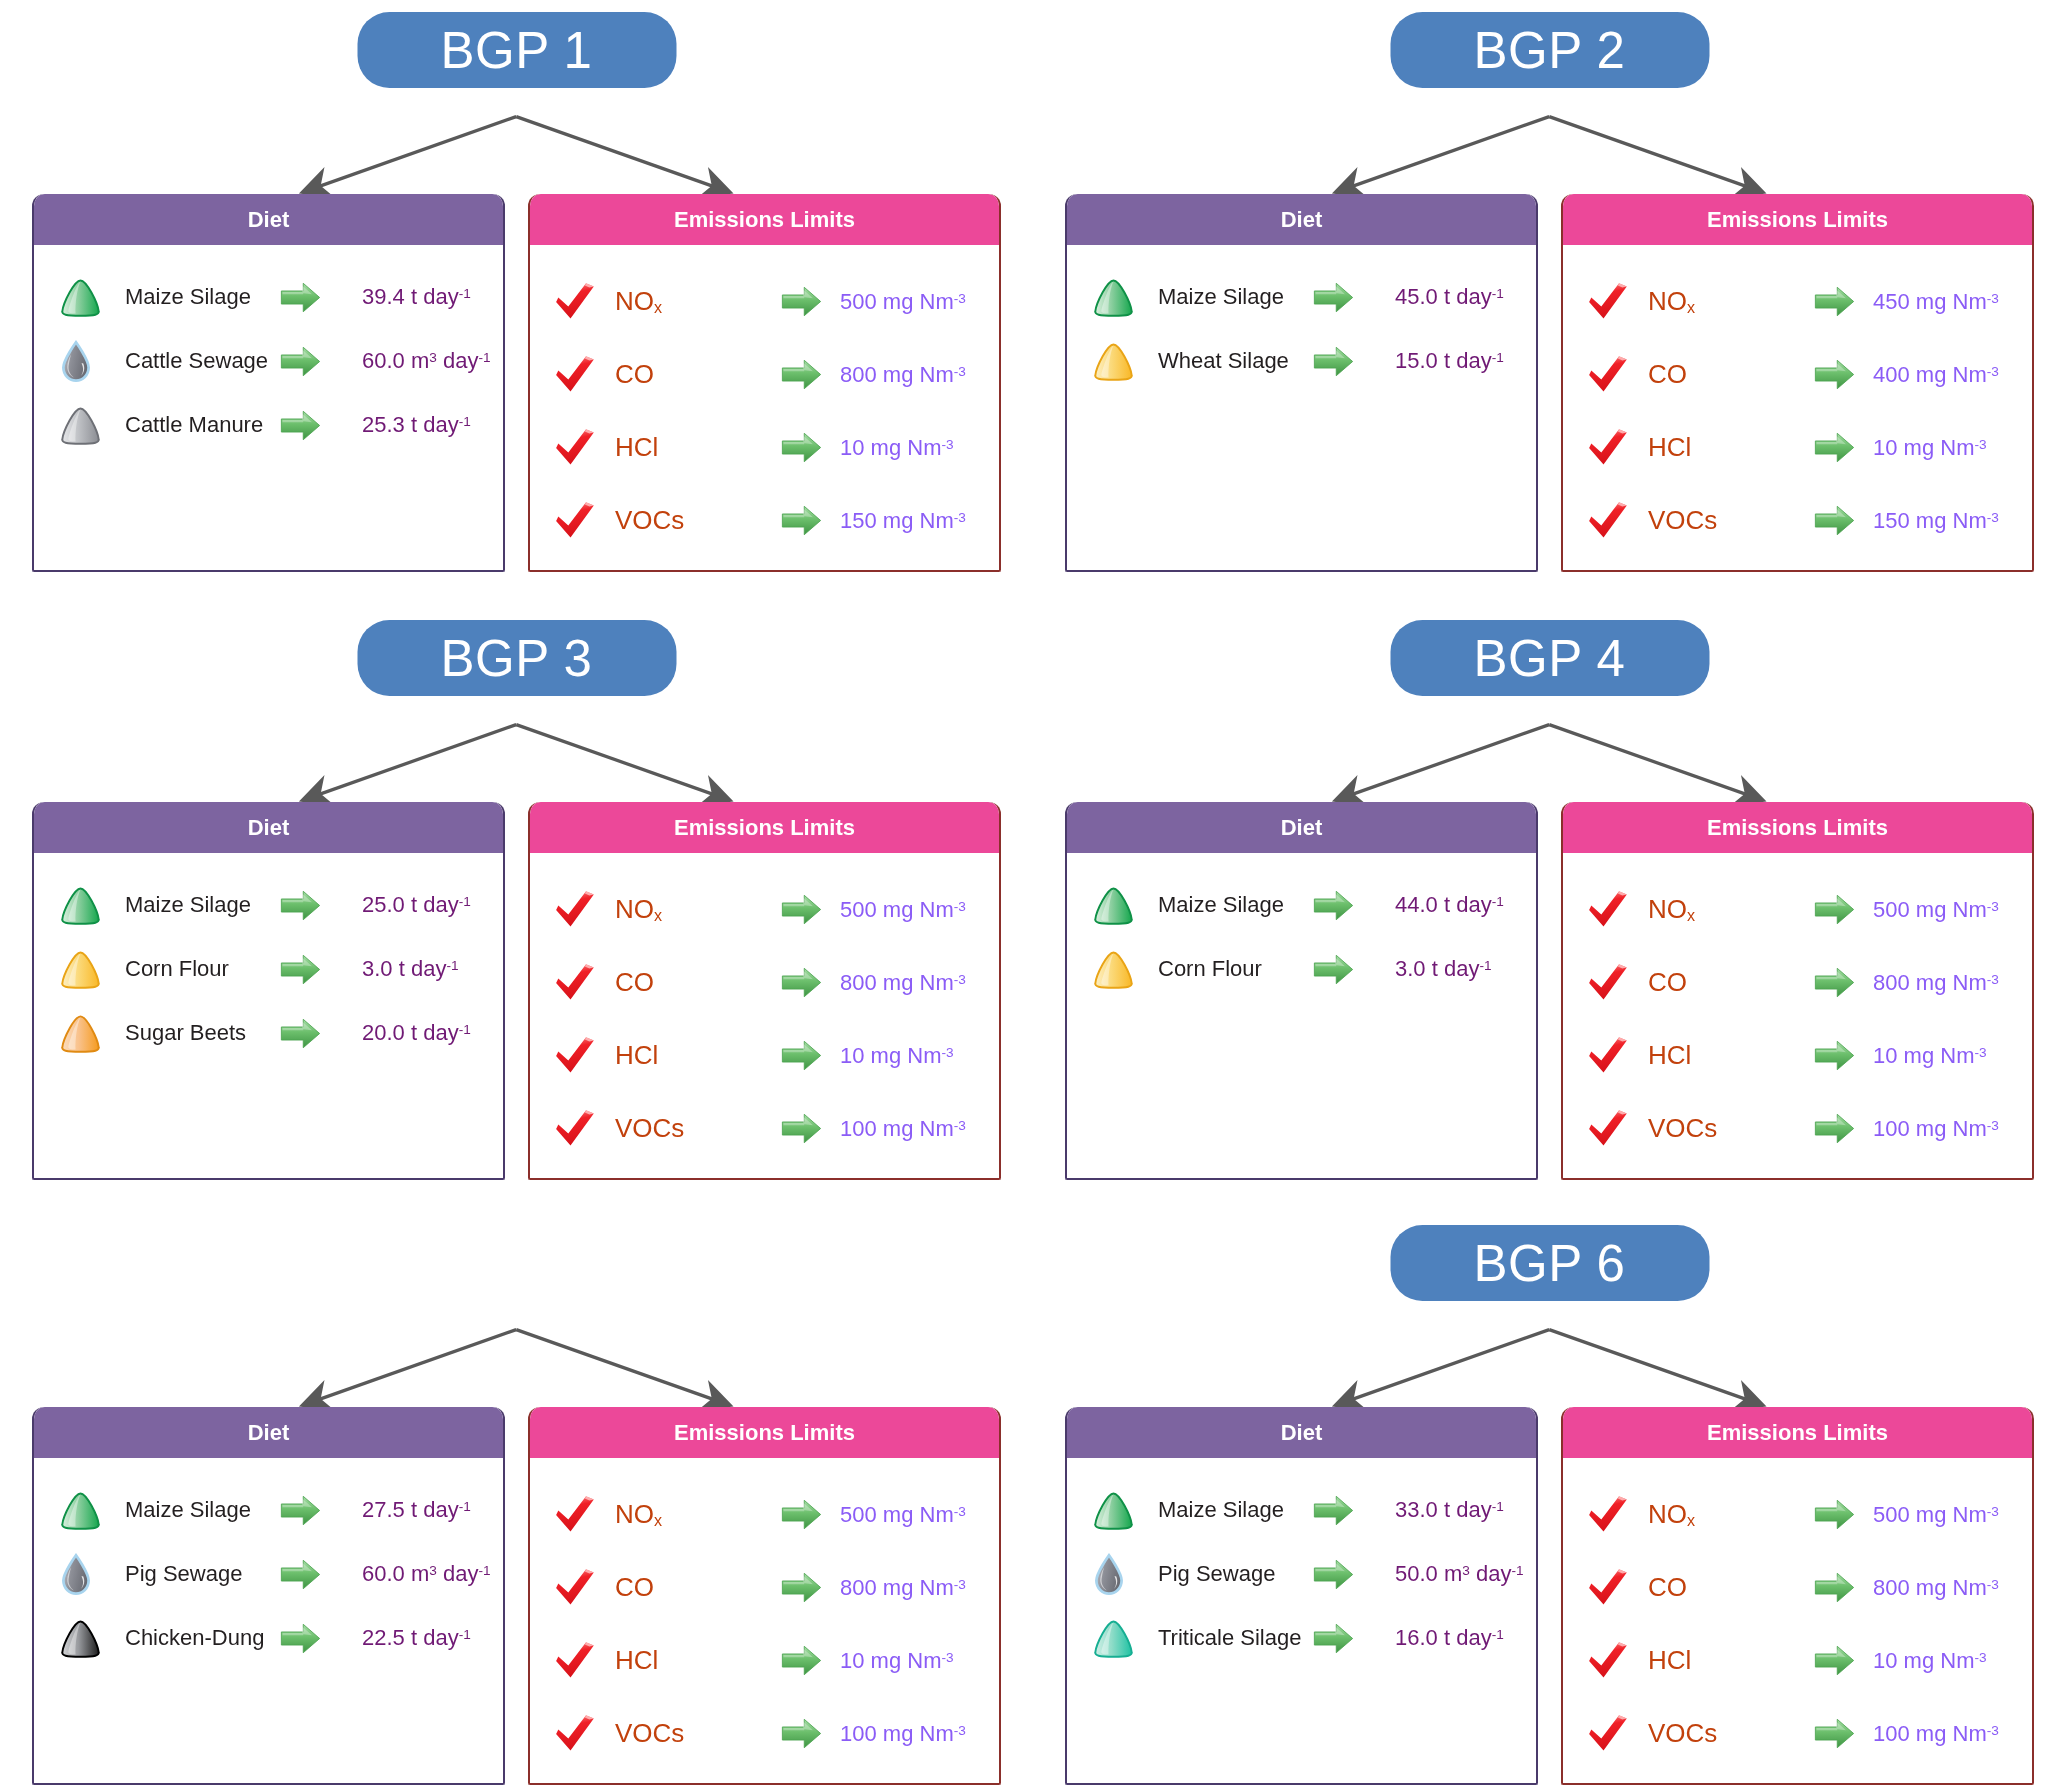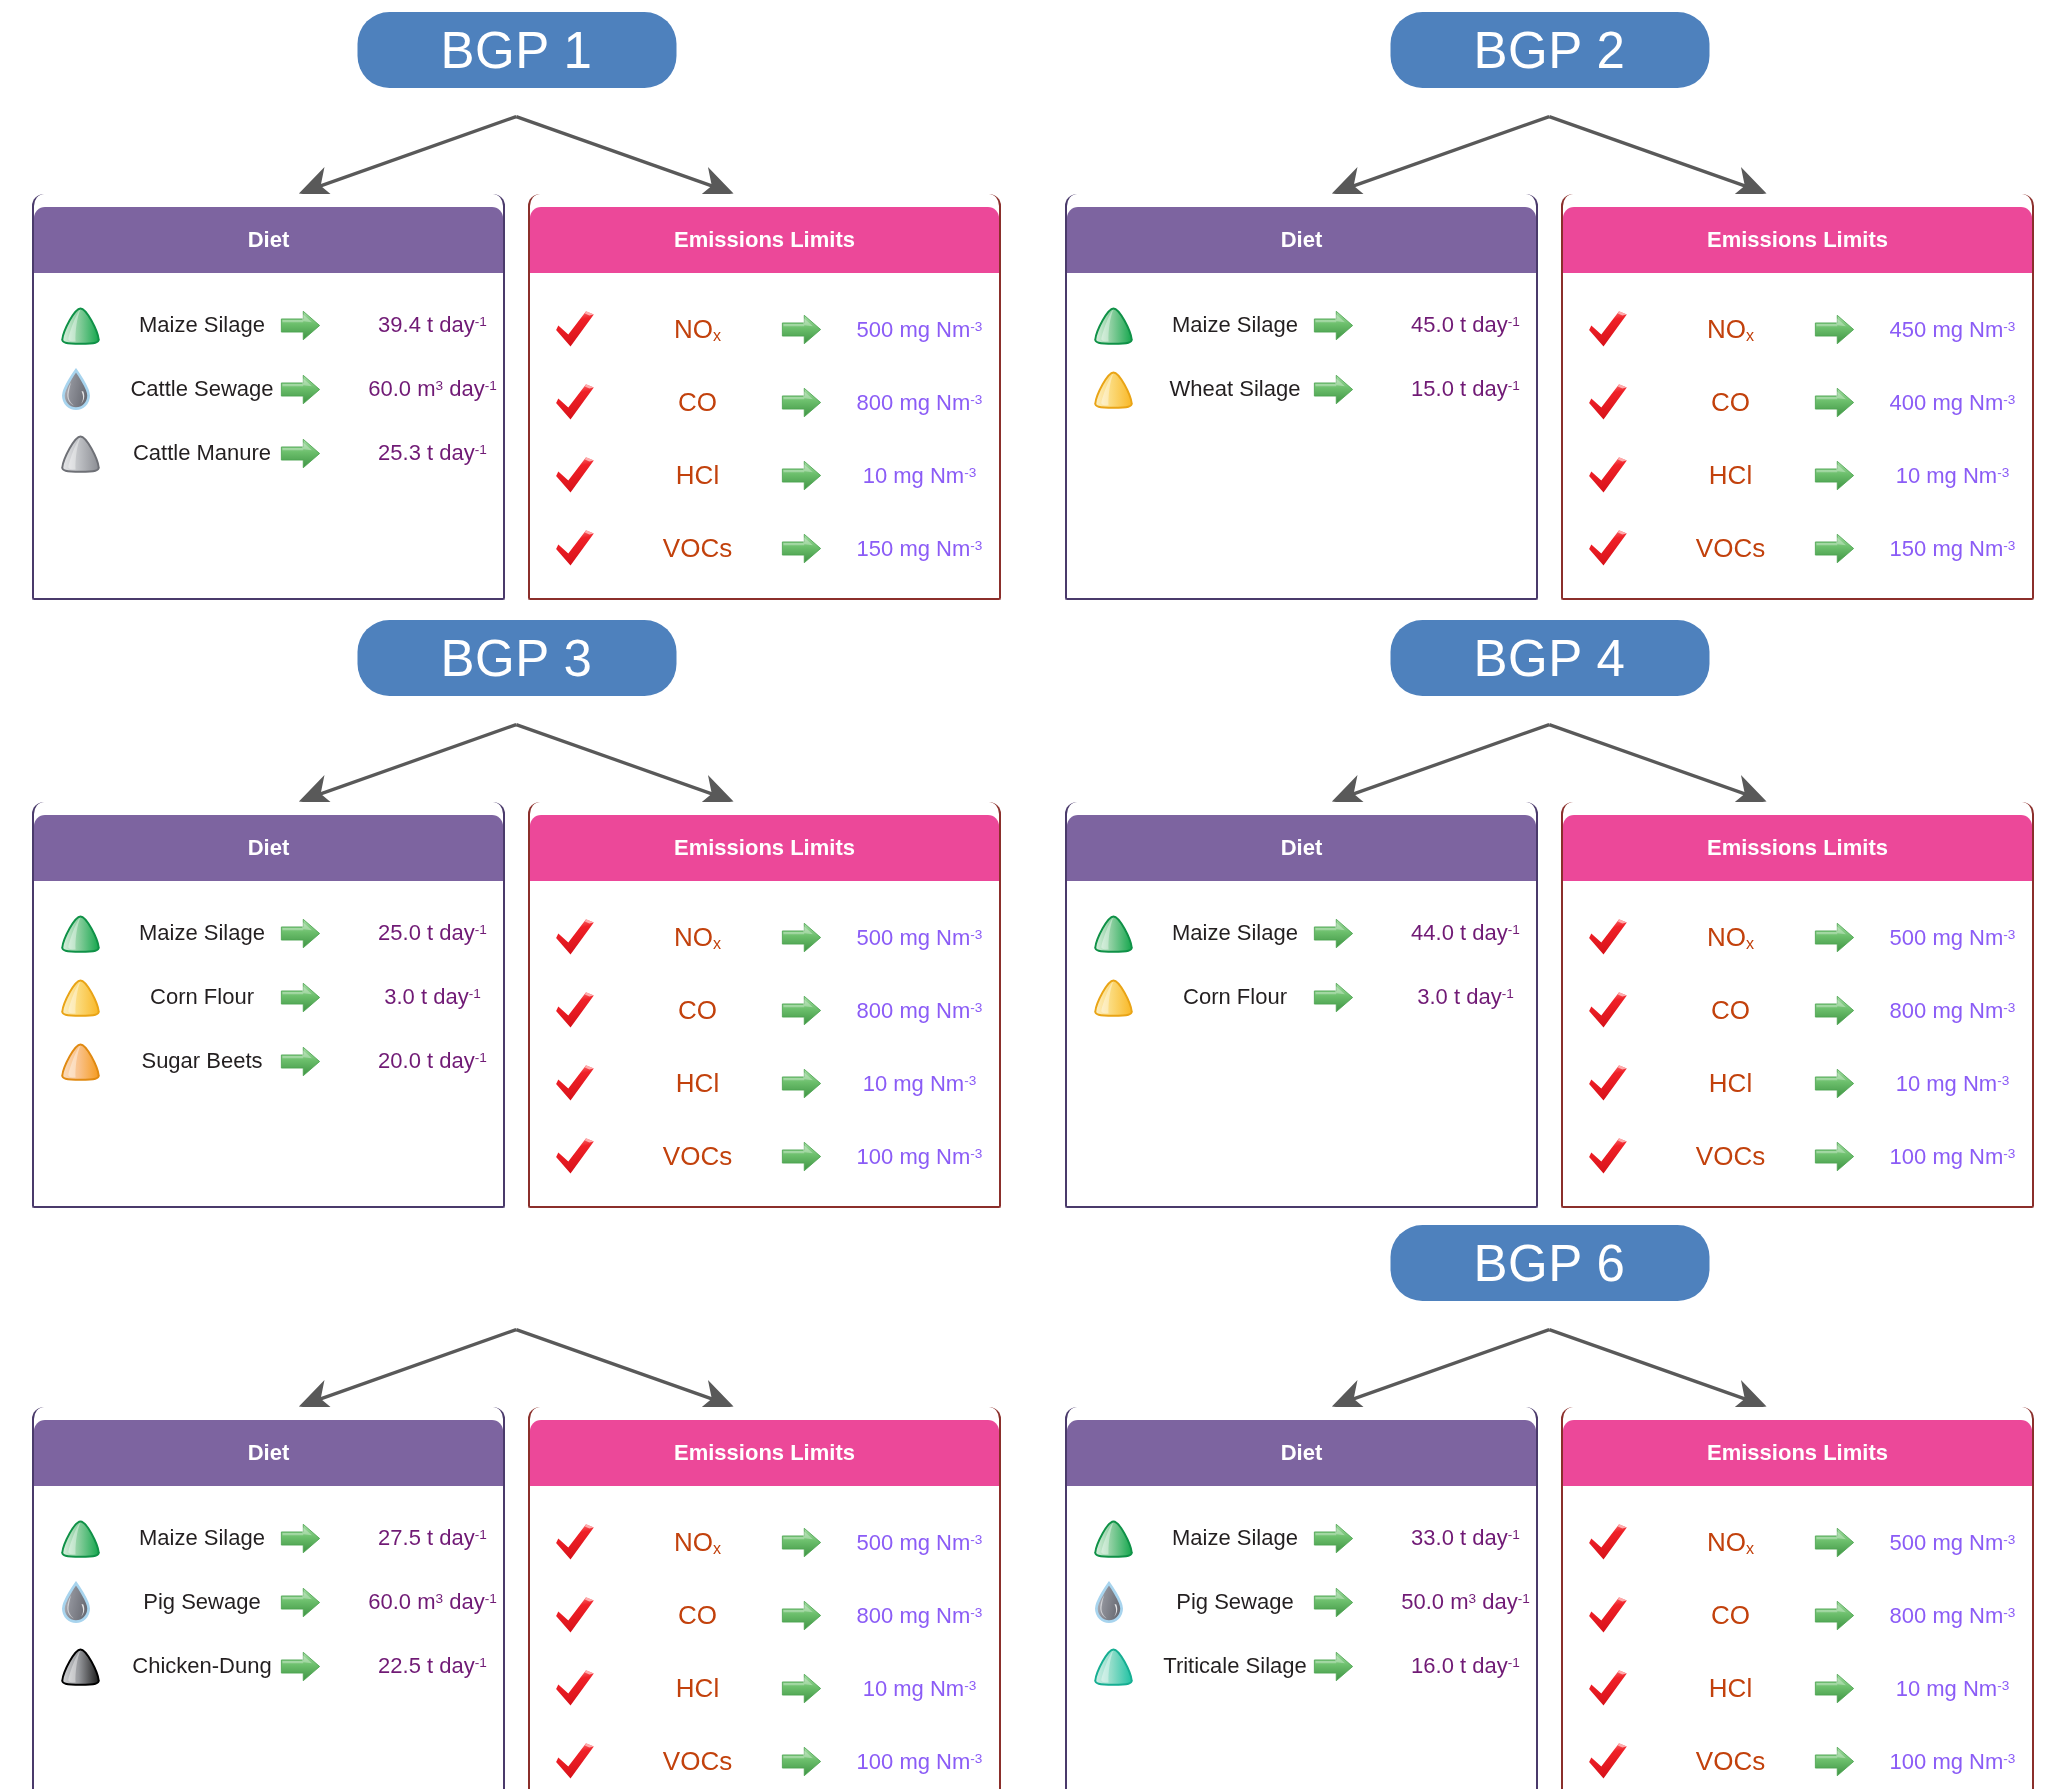--- a/index.html
+++ b/index.html
@@ -70,37 +70,36 @@
   .panel {
     width: 481px;
     border-radius: 12px 12px 2.2px 2.2px;
     overflow: hidden;
     background: #ffffff;
   }
   .panel-diet { border: 2.2px solid #4A3A6B; border-top: none; }
   .panel-emis { border: 2.2px solid #8B2F2B; border-top: none; }
 
   .panel-head {
-    height: 66px;
+    height: 51px;
     display: flex;
     align-items: center;
     justify-content: center;
     color: #ffffff;
     font-size: 22px;
     font-weight: bold;
     border-radius: 11px 11px 0 0;
-    margin: 13px 0px 0 0px;
+    margin: 0px 0px 0 0px;
   }
   .head-diet { background: #7D64A0; }
   .head-emis { background: #ec4899; }
 
   .panel-body {
     padding: 20px 0 13px 0;
     min-height: 275px;
-    text-align: center;
   }
 
   
   .diet-row {
     display: grid;
     grid-template-columns: 66px 154px 53px 1fr;
     align-items: center;
     height: 64px;
     padding-left: 25px;
   }

